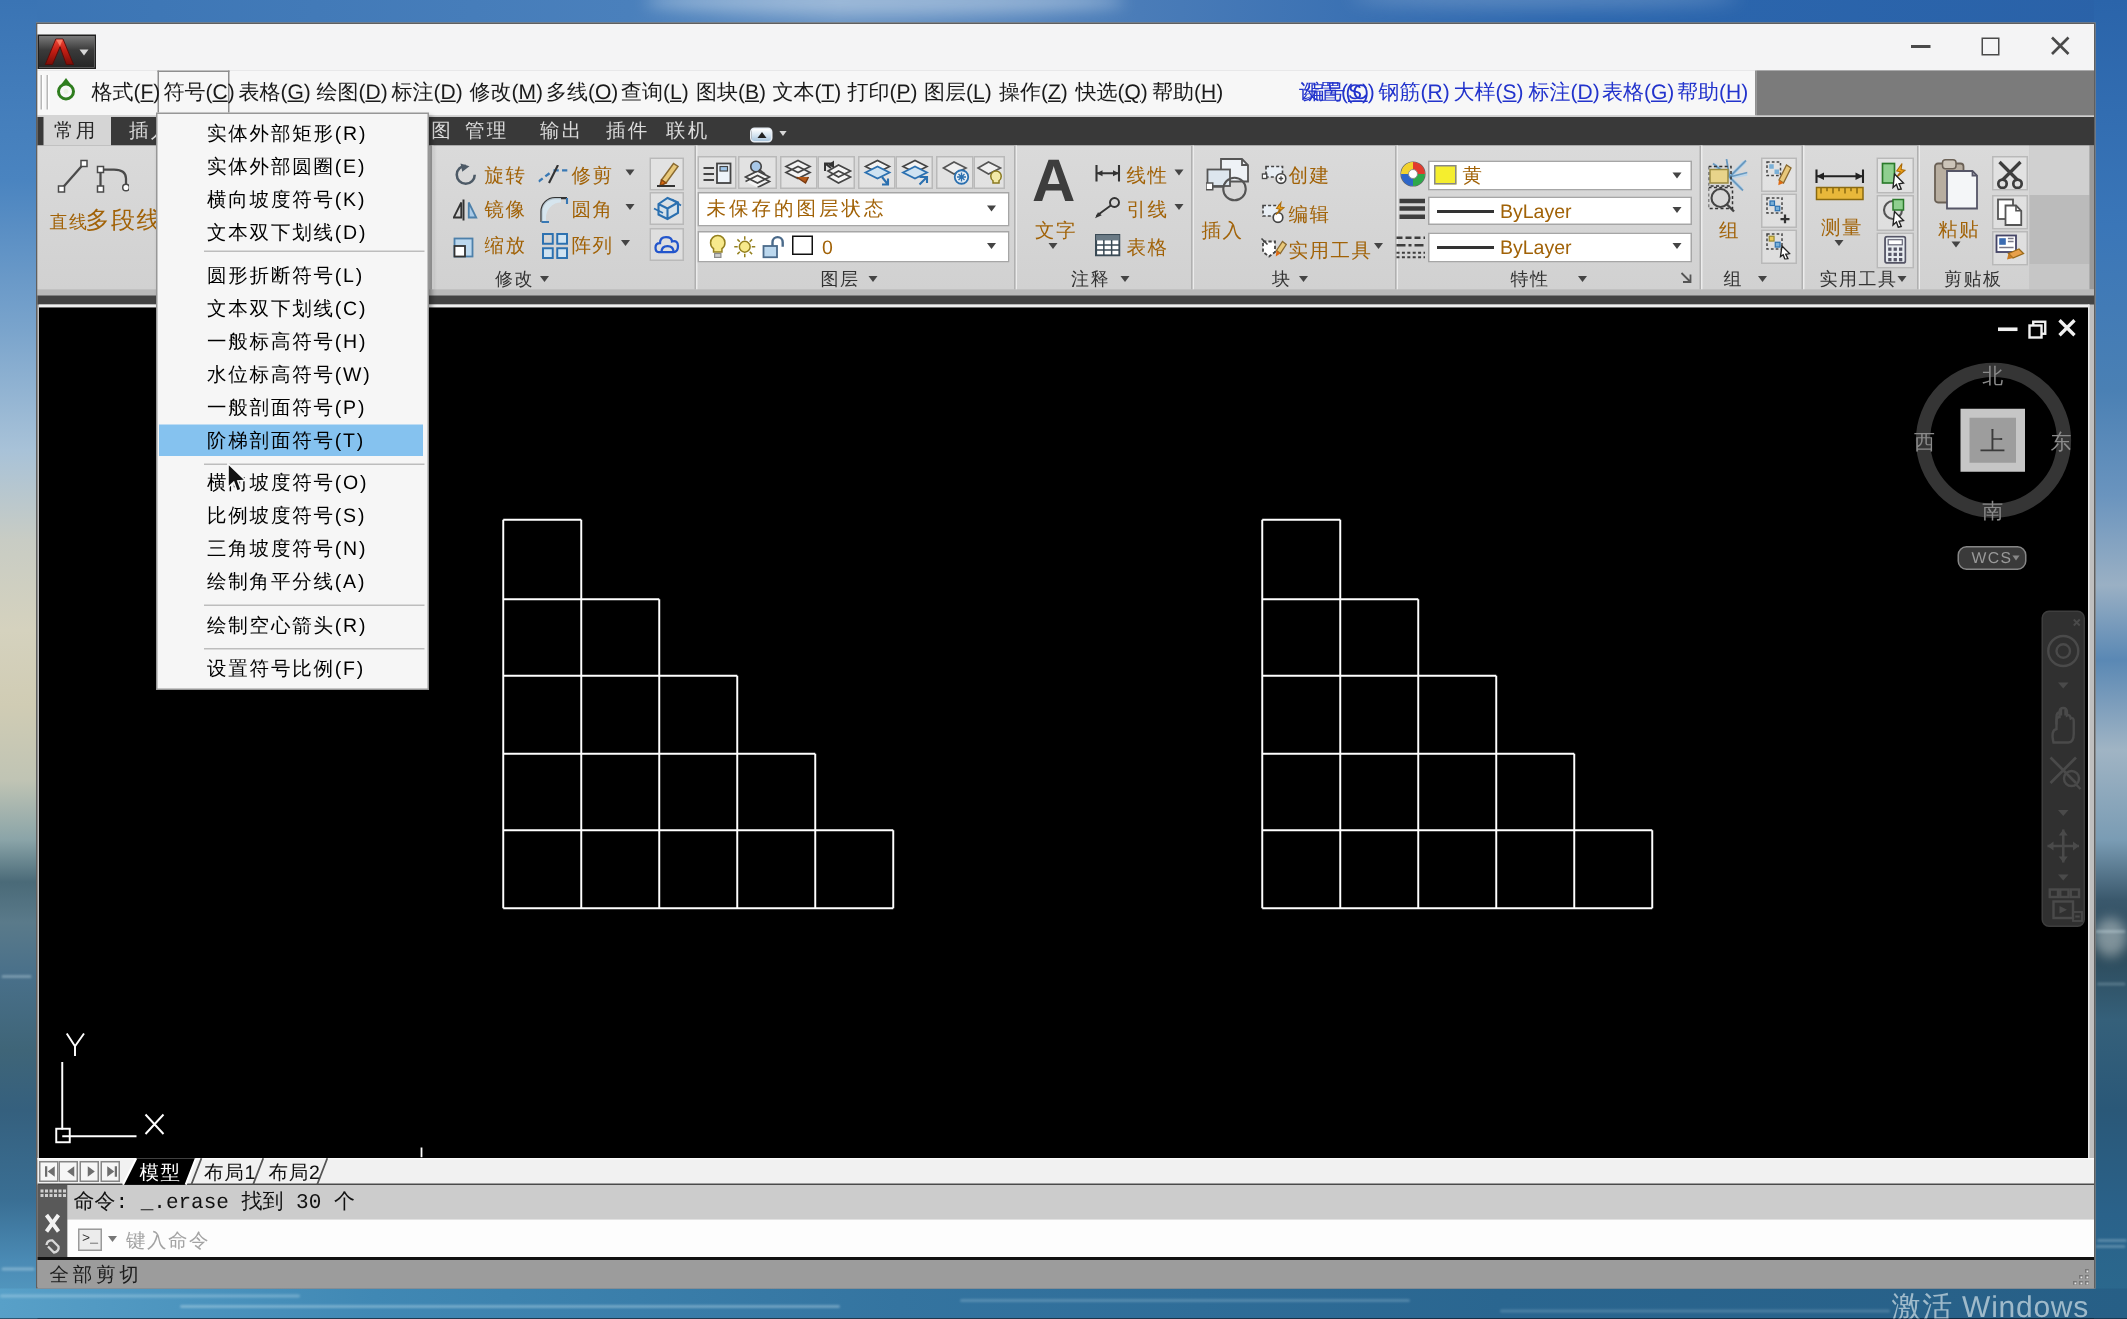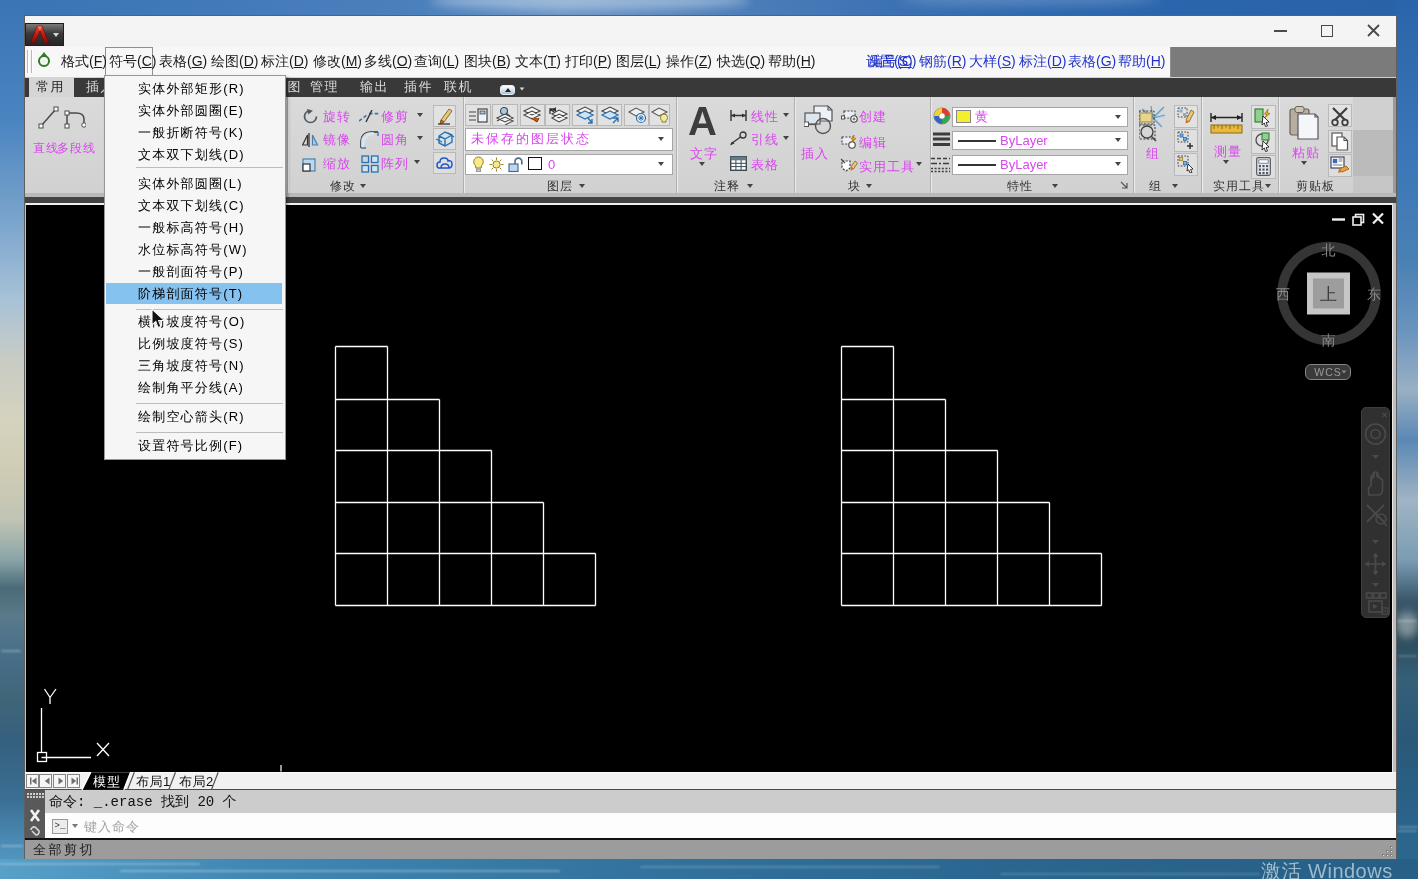--- a/index.html
+++ b/index.html
@@ -30,21 +30,21 @@
 .rtab{top:77px;height:20px;line-height:20px;font-size:13px;color:#dcdcdc;letter-spacing:1.5px;white-space:nowrap;}
 #acttab{left:29px;top:77px;width:45px;height:20px;background:#d5d5d5;}
 
 #ribbon{left:25px;top:97px;width:1328px;height:96px;background:linear-gradient(#dadada,#d1d1d1);}
 #ribright1{left:1353px;top:97px;width:40px;height:33px;background:#d0d0d0;}
 #ribright2{left:1353px;top:130px;width:40px;height:46px;background:#bbbbbb;}
 #ribright3{left:1353px;top:176px;width:40px;height:17px;background:#c6c6c6;}
 #ribedge{left:1393px;top:97px;width:3px;height:96px;background:#9a9a9a;}
 .psep{top:97px;width:1px;height:96px;background:#b0b0b0;box-shadow:1px 0 0 #ececec;}
 .plabel{top:179px;height:14px;line-height:14px;font-size:12px;color:#333;letter-spacing:1px;white-space:nowrap;}
-.rlab{font-size:13px;color:#d946ef;letter-spacing:1px;height:14px;line-height:14px;white-space:nowrap;}
+.rlab{font-size:13px;color:#a16207;letter-spacing:1px;height:14px;line-height:14px;white-space:nowrap;}
 .rbtn{border:1px solid #b9b9b9;background:rgba(255,255,255,0.25);}
 .caret{width:0;height:0;border-left:3.5px solid transparent;border-right:3.5px solid transparent;border-top:4px solid #444;}
 .combo{background:#fff;border:1px solid #a6a6a6;}
 
 #gap1{left:25px;top:193px;width:1371px;height:4px;background:#b9b9b9;}
 #gap2{left:25px;top:197px;width:1371px;height:6px;background:#434343;}
 #ctop{left:26px;top:203px;width:1367px;height:2px;background:#f0f0f0;}
 #canvas{left:26px;top:205px;width:1366px;height:567px;background:#000;}
 #cright{left:1391.5px;top:203px;width:1.5px;height:569px;background:#e8e8e8;}
 
@@ -199,21 +199,21 @@
       <rect x="1" y="19" width="4" height="4" fill="#fff" stroke="#4a4a4a"></rect>
       <rect x="16" y="2" width="4" height="4" fill="#fff" stroke="#4a4a4a"></rect>
     </svg>
   <div class="rlab a" style="left:33px;top:141px;font-size:12px;">直线</div>
   <svg class="a" style="left:64px;top:105px" width="22" height="24" viewBox="0 0 22 24">
       <path d="M3 21 L3 8 L12 8 Q20 8 20 14 L20 21" stroke="#4a4a4a" stroke-width="1.5" fill="none"></path>
       <rect x="1" y="19" width="4" height="4" fill="#fff" stroke="#4a4a4a"></rect>
       <rect x="1" y="6" width="4" height="4" fill="#fff" stroke="#4a4a4a"></rect>
       <circle cx="20" cy="20" r="2.2" fill="#fff" stroke="#4a4a4a"></circle>
     </svg>
-  <div class="rlab a" style="left:57px;top:141px;font-size:12px;">多段线</div>
+  <div class="rlab a" style="left:57px;top:141px;font-size:16px;">多段线</div>
 
   <svg class="a" style="left:302px;top:108px" width="17" height="17" viewBox="0 0 17 17">
       <path d="M14.5 8.5 A6 6 0 1 1 8.5 2.5" stroke="#4d5a66" stroke-width="1.7" fill="none"></path>
       <path d="M5 1 L11 2.8 L6.2 6.5 Z" fill="#4d5a66"></path>
     </svg>
   <div class="rlab a" style="left:323px;top:110px">旋转</div>
   <svg class="a" style="left:359px;top:110px" width="22" height="13" viewBox="0 0 22 13">
       <path d="M0 11 L8 5" stroke="#3878b4" stroke-width="1.6" stroke-dasharray="3.5 2.2"></path>
       <path d="M10 3.6 L21 3.6" stroke="#3878b4" stroke-width="1.6" stroke-dasharray="3.5 2.2"></path>
       <path d="M7 12 L13 0" stroke="#333" stroke-width="1.4"></path>
@@ -624,21 +624,21 @@
         <rect x="8" y="6" width="2" height="2"></rect>
         <rect x="11" y="6" width="2" height="2"></rect>
         <rect x="14" y="6" width="2" height="2"></rect>
         <rect x="17" y="6" width="2" height="2"></rect>
       </g>
     <path d="M6 20 L14 31 M14 20 L6 31" stroke="#f2f2f2" stroke-width="2.6"></path>
     <path d="M6 40 a3.2 3.2 0 0 1 4 -3 l4 4 a3.2 3.2 0 0 1 -3 4 l-4 -4" fill="none" stroke="#d8d8d8" stroke-width="1.6"></path>
   </svg>
   <div id="cmdr1" class="a"></div>
   <div id="cmdr2" class="a"></div>
-  <div id="cmdtext" class="a">命令: _.erase 找到 20 个</div>
+  <div id="cmdtext" class="a">命令: _.erase 找到 30 个</div>
   <div id="prompt" class="a">&gt;_</div>
   <div class="caret a" style="left:72px;top:824px;border-top-color:#777;"></div>
   <div id="typecmd" class="a">键入命令</div>
 
   <div id="sbar" class="a"></div>
   <div id="sbartext" class="a">全部剪切</div>
   <svg class="a" style="left:1382px;top:846px" width="12" height="12">
       <g fill="#787878">
         <rect x="8" y="0" width="2.5" height="2.5"></rect>
         <rect x="4" y="4" width="2.5" height="2.5"></rect>
@@ -654,24 +654,24 @@
         <rect x="1" y="9" width="1.2" height="1.2"></rect>
         <rect x="5" y="9" width="1.2" height="1.2"></rect>
         <rect x="9" y="9" width="1.2" height="1.2"></rect>
       </g>
     </svg>
 
   <div id="dmenu" class="a"></div>
   <div id="dhl" class="a"></div>
   <div class="dmi a" style="top:78px">实体外部矩形(R)</div>
   <div class="dmi a" style="top:100px">实体外部圆圈(E)</div>
-  <div class="dmi a" style="top:122px">一般折断符号(K)</div>
+  <div class="dmi a" style="top:122px">横向坡度符号(K)</div>
   <div class="dmi a" style="top:144px">文本双下划线(D)</div>
   <div class="dsep a" style="top:167px"></div>
-  <div class="dmi a" style="top:172.5px">实体外部圆圈(L)</div>
+  <div class="dmi a" style="top:172.5px">圆形折断符号(L)</div>
   <div class="dmi a" style="top:194.5px">文本双下划线(C)</div>
   <div class="dmi a" style="top:216.5px">一般标高符号(H)</div>
   <div class="dmi a" style="top:238.5px">水位标高符号(W)</div>
   <div class="dmi a" style="top:260.5px">一般剖面符号(P)</div>
   <div class="dmi a" style="top:282.5px">阶梯剖面符号(T)</div>
   <div class="dsep a" style="top:308.5px"></div>
   <div class="dmi a" style="top:311px">横向坡度符号(O)</div>
   <div class="dmi a" style="top:333px">比例坡度符号(S)</div>
   <div class="dmi a" style="top:355px">三角坡度符号(N)</div>
   <div class="dmi a" style="top:377px">绘制角平分线(A)</div>

